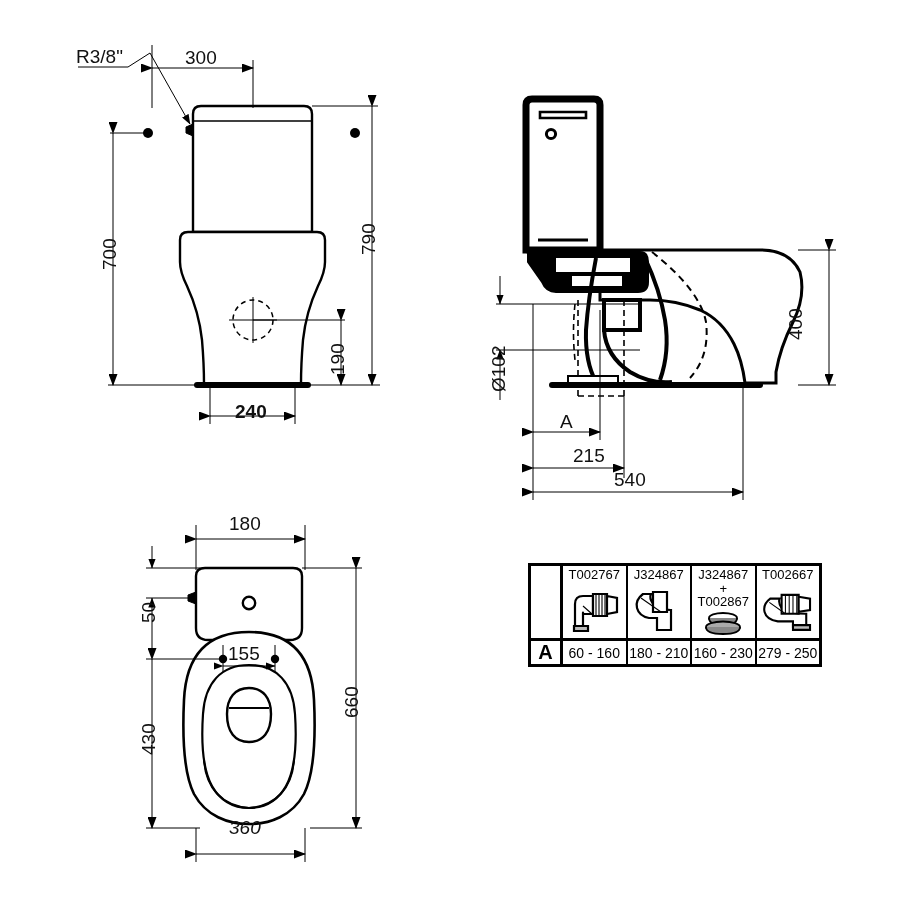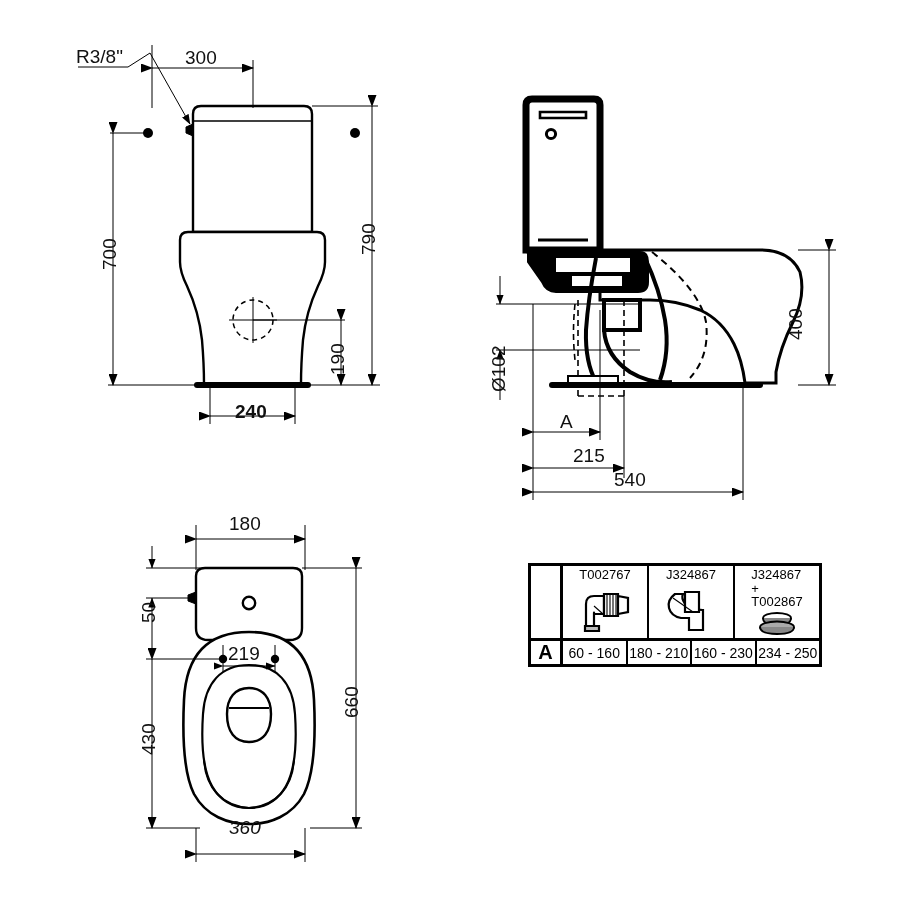--- a/index.html
+++ b/index.html
@@ -14,21 +14,21 @@
               border:3px solid #000;box-sizing:border-box;background:#fff;
               display:flex;flex-direction:column;}
   #conn-body{display:flex;flex:1 1 auto;min-height:0;}
   .tbl-corner{width:32px;border-right:3px solid #000;box-sizing:border-box;
               display:flex;align-items:center;justify-content:center;}
   .tbl-cols{flex:1 1 auto;display:flex;min-width:0;}
   .tcol{flex:1 1 0;border-right:2px solid #000;box-sizing:border-box;
         display:flex;flex-direction:column;align-items:center;
         padding-top:2px;min-width:0;}
   .tcol:last-child{border-right:none;}
-  .tcode{font-size:13px;line-height:1.04;text-align:left;white-space:nowrap;}
+  .tcode{font-size:13px;line-height:1.04;text-align:center;white-space:nowrap;}
   .ticon{flex:1 1 auto;display:flex;align-items:center;justify-content:center;width:100%;}
   #conn-foot{display:flex;height:26px;border-top:3px solid #000;box-sizing:border-box;}
   .foot-corner{width:32px;border-right:3px solid #000;box-sizing:border-box;
                display:flex;align-items:center;justify-content:center;
                font-size:20px;font-weight:bold;}
   .fcell{flex:1 1 0;border-right:2px solid #000;box-sizing:border-box;
          display:flex;align-items:center;justify-content:center;
          font-size:14px;white-space:nowrap;}
   .fcell:last-child{border-right:none;}
 </style>
@@ -235,21 +235,21 @@
 <div class="lbl" style="left:235px; top:402px;font-weight:bold;">240</div>
 
 <div class="lbl rot" style="left:786px; top:340px;">400</div>
 <div class="lbl rot" style="left:489px; top:392px;">Ø102</div>
 <div class="lbl" style="left:560px; top:412px;">A</div>
 <div class="lbl" style="left:545px; top:446px;margin-left:28px;">215</div>
 <div class="lbl" style="left:614px; top:470px;">540</div>
 
 <div class="lbl" style="left:229px; top:514px;">180</div>
 <div class="lbl rot" style="left:139px; top:623px;">50</div>
-<div class="lbl" style="left:228px; top:644px;">219</div>
+<div class="lbl" style="left:228px; top:644px;">155</div>
 <div class="lbl rot" style="left:342px; top:718px;">660</div>
 <div class="lbl rot" style="left:139px; top:755px;">430</div>
 <div class="lbl" style="left:229px; top:818px;font-style:italic;">360</div>
 
 <div id="conn-table">
   <div id="conn-body">
     <div class="tbl-corner"></div>
     <div class="tbl-cols">
 
       <div class="tcol">
@@ -295,24 +295,42 @@
             <g stroke="#000" stroke-width="1.8">
               <ellipse cx="25" cy="9" rx="14" ry="5" fill="#fff"></ellipse>
               <path d="M11,9 Q11,16 25,16 Q39,16 39,9" fill="#888"></path>
               <ellipse cx="25" cy="18" rx="17" ry="5.5" fill="#aaa"></ellipse>
               <path d="M8,18 Q8,25 25,25 Q42,25 42,18" fill="#888"></path>
             </g>
           </svg>
         </div>
       </div>
 
+      <div class="tcol">
+        <div class="tcode">T002667</div>
+        <div class="ticon">
+          <svg width="66" height="44" viewBox="0 0 66 44">
+            <g stroke="#000" stroke-width="2.2" fill="#fff">
+              <path d="M14,10 Q6,16 8,24 Q10,32 22,34 L38,34 L38,40 L52,40 L52,26
+                       Q34,26 26,20 Q22,14 24,10 Z"></path>
+              <path d="M26,6 L44,6 L44,26 L26,26 Z"></path>
+              <path d="M44,8 L56,10 L56,22 L44,24 Z"></path>
+              <path d="M38,38 L56,38 L56,43 L38,43 Z" fill="#bbb"></path>
+            </g>
+            <g stroke="#000" stroke-width="1.1">
+              <path d="M30,6 L30,26 M34,6 L34,26 M38,6 L38,26 M42,6 L42,26"></path>
+              <path d="M13,14 L30,26"></path>
+            </g>
+          </svg>
+        </div>
+      </div>
 
     </div>
   </div>
 
   <div id="conn-foot">
     <div class="foot-corner">A</div>
     <div class="fcell">60 - 160</div>
     <div class="fcell">180 - 210</div>
     <div class="fcell">160 - 230</div>
-    <div class="fcell">234 - 250</div>
+    <div class="fcell">279 - 250</div>
   </div>
 </div>
 
 </body></html>

